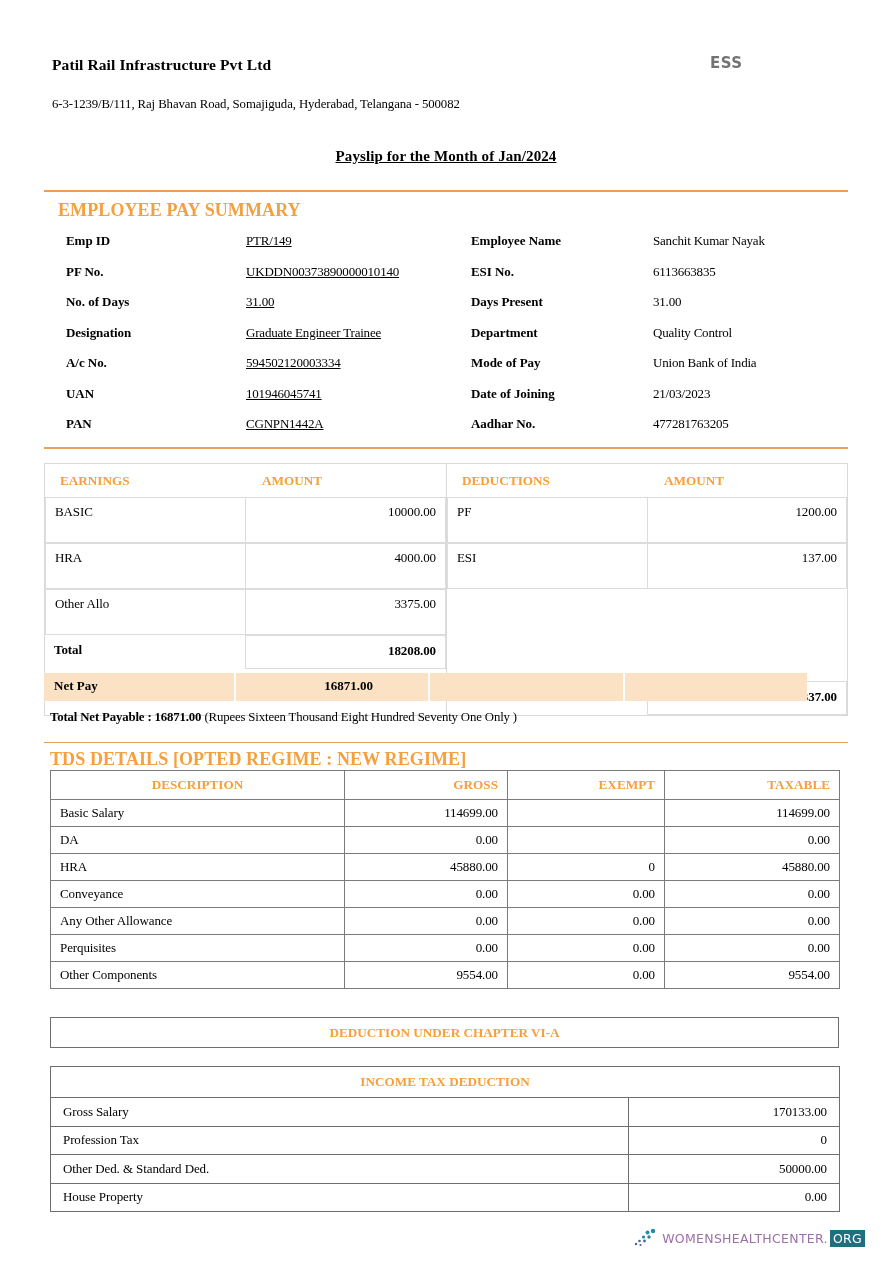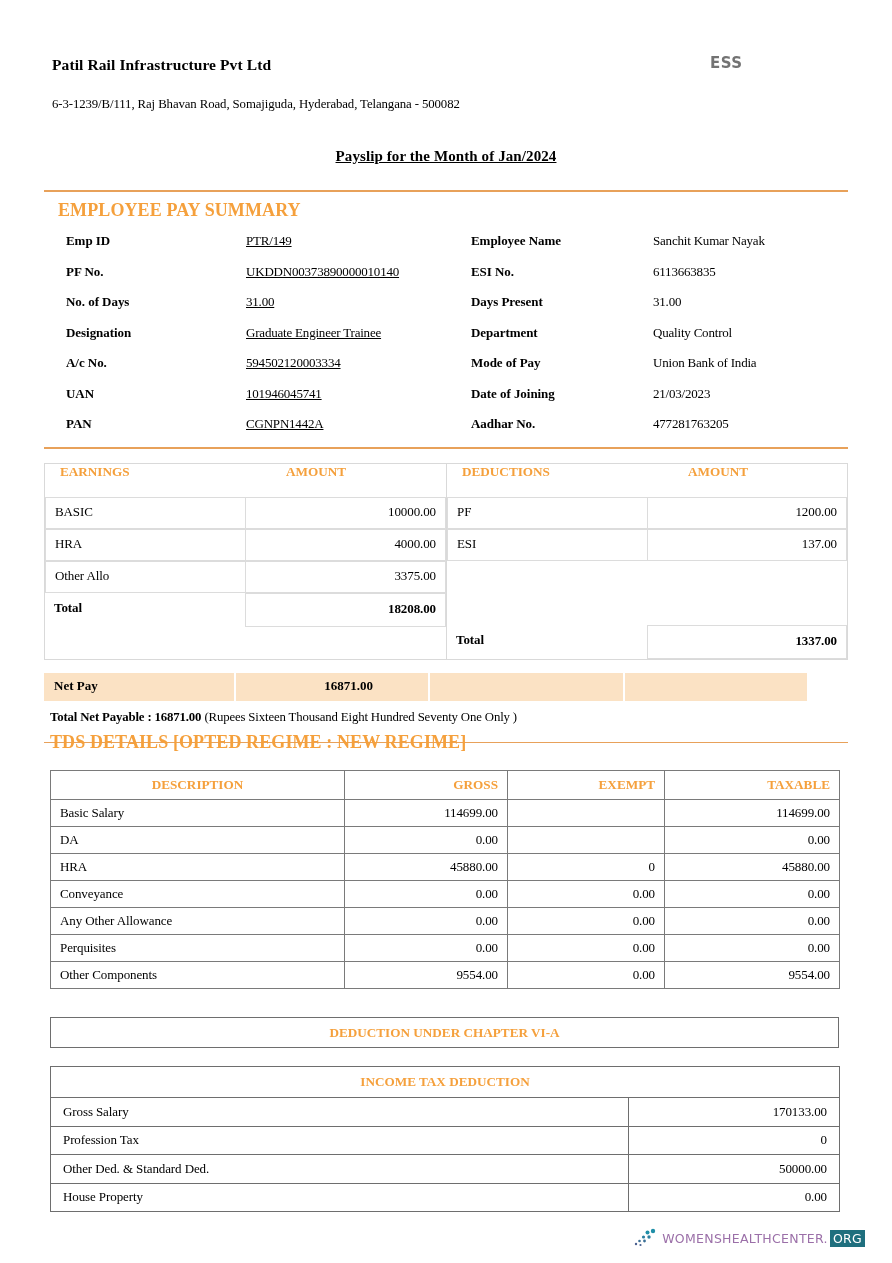--- a/index.html
+++ b/index.html
@@ -143,41 +143,41 @@
   .ed-block {
     width: 402px;
     border: 1px solid #d9d9d9;
     box-sizing: border-box;
     background: #fff;
   }
   .ed-block.left { border-right: none; }
   .ed-head {
     display: flex;
     height: 33px;
-    gap: 24px;
+    align-items: center;
   }
   .ed-head .c1 {
     width: 200px;
     padding-left: 15px;
     box-sizing: border-box;
     color: #f5a03c;
     font-size: 13.2px;
     font-weight: bold;
   }
   .ed-head .c2 {
     flex: 1;
     padding-left: 17px;
     box-sizing: border-box;
     color: #f5a03c;
     font-size: 13.2px;
     font-weight: bold;
   }
   .ed-row {
     display: flex;
-    height: 32px;
+    height: 46px;
   }
   .ed-row .c1 {
     width: 200px;
     box-sizing: border-box;
     border: 1px solid #dcdcdc;
     border-right: none;
     padding: 6px 0 0 9px;
     font-size: 13px;
     letter-spacing: -.1px;
   }
@@ -454,21 +454,21 @@
     <div class="np3"></div>
     <div class="np4"></div>
   </div>
 
   <div class="net-payable">
     <b>Total Net Payable : 16871.00</b>
     <span>(Rupees Sixteen Thousand Eight Hundred Seventy One Only )</span>
   </div>
 
   <div class="rule thin" style="top:742px"></div>
-  <div class="sect-title" style="left:50px; top:732px">TDS DETAILS [OPTED REGIME : NEW REGIME]</div>
+  <div class="sect-title" style="left:50px; top:749px">TDS DETAILS [OPTED REGIME : NEW REGIME]</div>
 
   <table class="tds-table">
     <colgroup>
       <col style="width:294px">
         <col style="width:163px">
         <col style="width:157px">
         <col style="width:175px">
     </colgroup>
     <thead>
       <tr>

